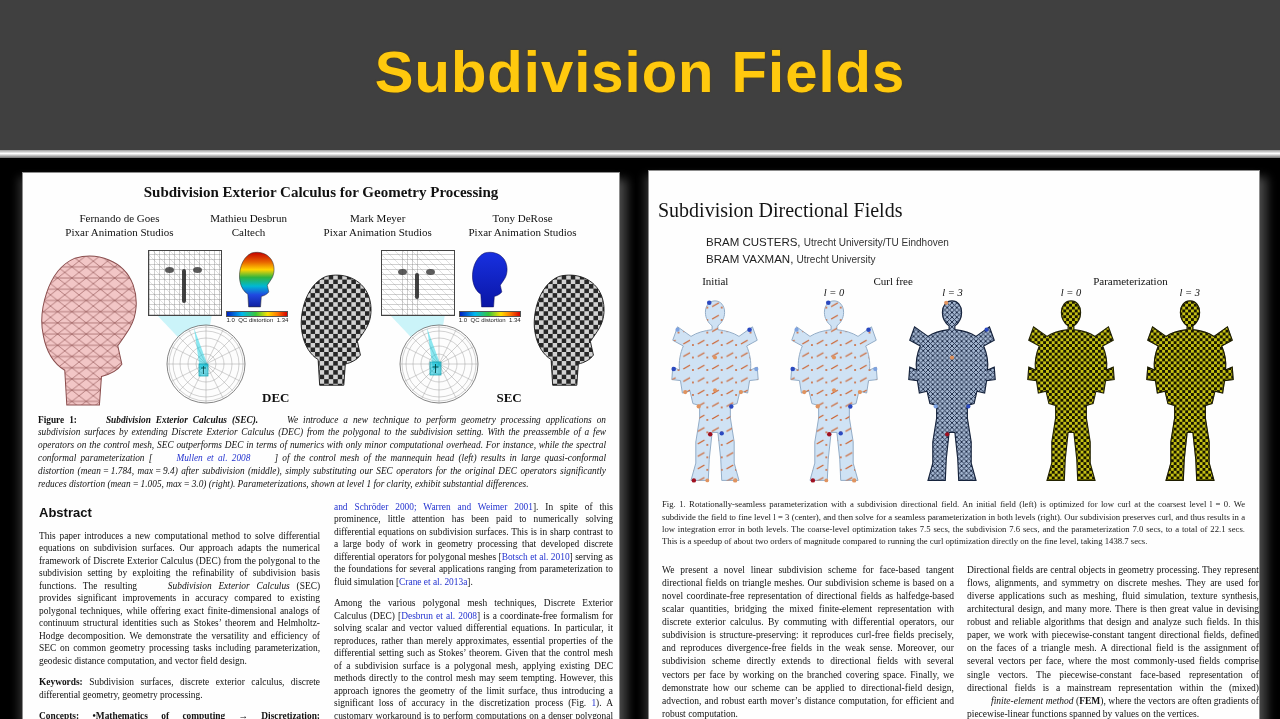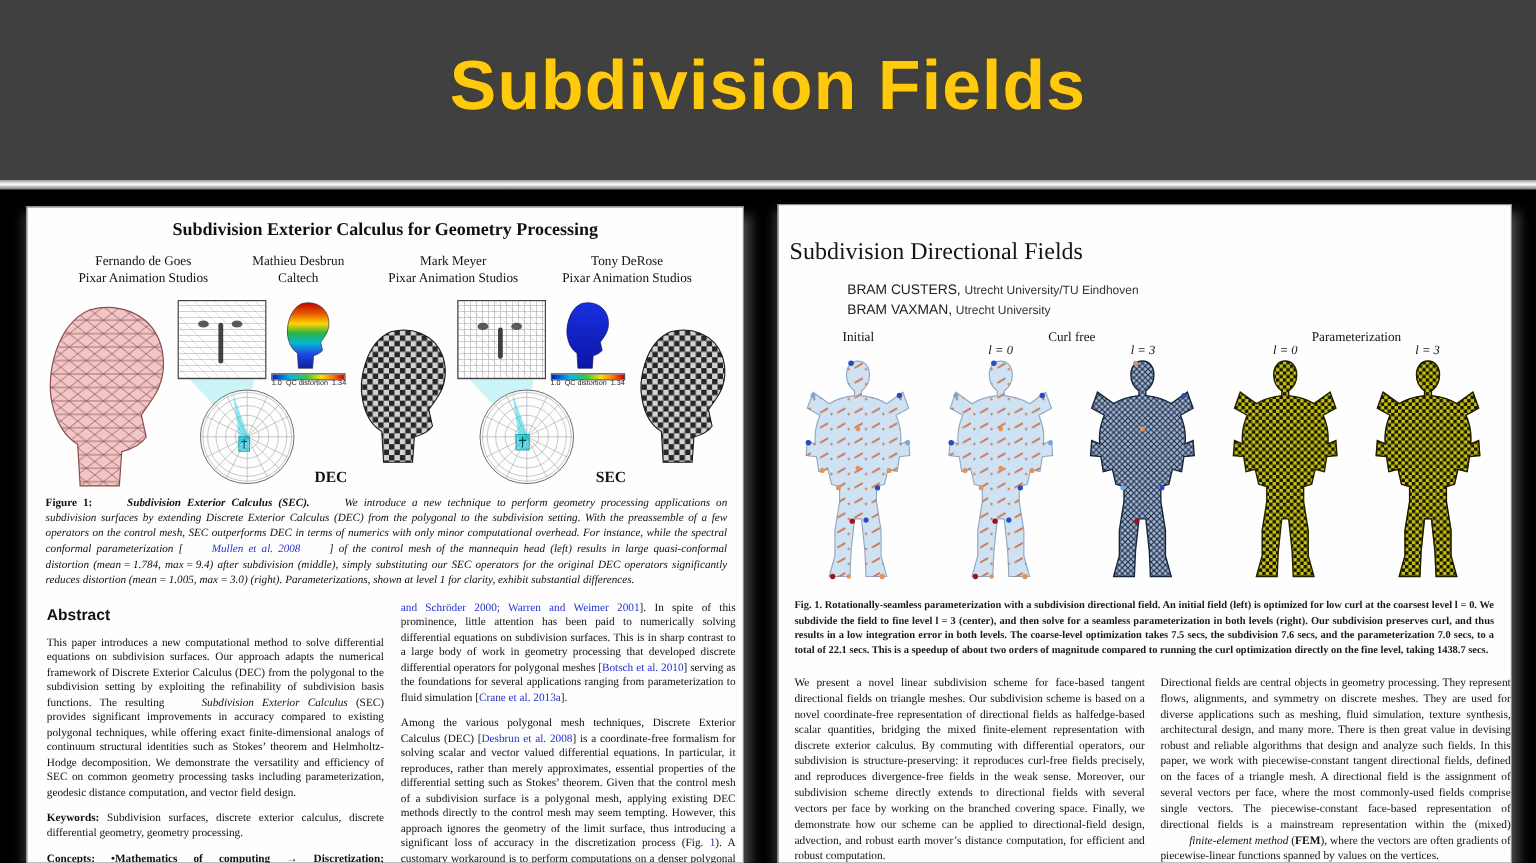--- a/index.html
+++ b/index.html
@@ -56,21 +56,21 @@
   .rp-title{font-size:20px;color:#151515;margin-top:18px;}
   .rp-authors{margin-top:12px;font-family:"Liberation Sans",sans-serif;}
   .rp-auth{font-size:11.5px;line-height:1.45;color:#222;margin-left:48px;}
   .rp-auth .affil{font-size:10px;color:#333;}
   .rp-fig{margin-top:8px;}
   .rp-grid{display:grid;grid-template-columns:repeat(5,1fr);column-gap:4px;}
   .grp-label{text-align:center;font-size:11px;}
   .grp-span2{grid-column:span 2;}
   .sub-label{text-align:center;font-size:10.5px;font-style:italic;}
   .rp-body{height:192px;display:flex;justify-content:center;}
-  .rp-caption{margin:8px 2px 16px 4px;font-size:8.7px;line-height:1.42;text-align:justify;color:#1a1a1a;font-weight:bold;}
+  .rp-caption{margin:8px 2px 16px 4px;font-size:8.7px;line-height:1.42;text-align:justify;color:#1a1a1a;}
   .rp-cols{display:flex;gap:13px;margin:9px 2px 0 4px;}
   .rp-col{width:292px;flex:0 0 auto;}
   .rp-col p{margin:0 0 10px 0;font-size:9.5px;line-height:1.38;text-align:justify;}
   .h-intro{font-family:"Liberation Sans",sans-serif;font-weight:bold;font-size:12.5px;margin:2px 0 8px 0;letter-spacing:.3px;}
   
   .b{font-weight:bold;} .i{font-style:italic;margin-left:24px;} .cite{color:#2433cf;}
   svg{display:block;}
 </style>
 </head>
 <body>

